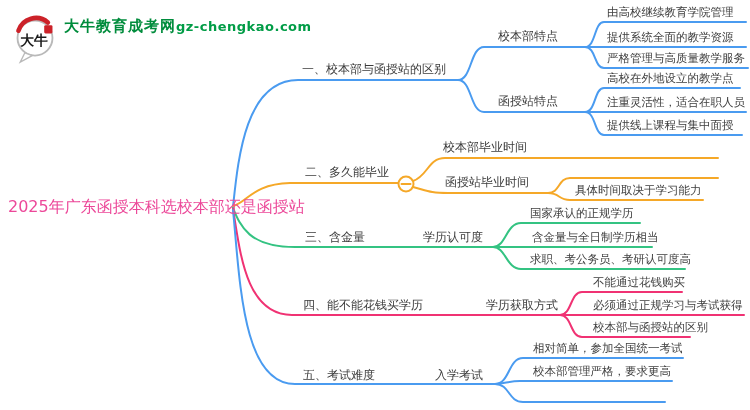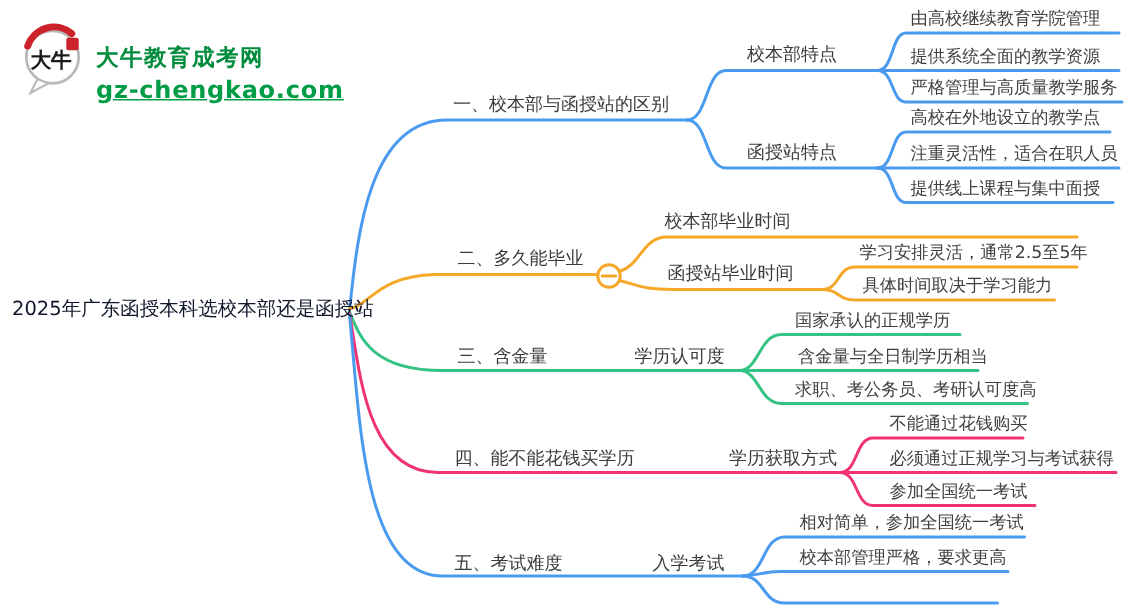--- a/index.html
+++ b/index.html
@@ -1,25 +1,25 @@
 <!DOCTYPE html>
 <html><head>
 <meta charset="utf-8">
 <style>
   html,body{margin:0;padding:0;background:#fff;}
   body{font-family:"DejaVu Sans","Liberation Sans",sans-serif;}
   #canvas{position:relative;width:750px;height:410px;background:#fff;overflow:hidden;}
   #mindmap-svg{position:absolute;left:0;top:0;}
   .lbl{position:absolute;white-space:nowrap;color:#3b3b3b;font-size:12px;line-height:16px;}
-  .lbl.root{font-size:13px;color:#0f172a;}
+  .lbl.root{font-size:16px;color:#ec4899;}
   .lbl.leaf{font-size:11.5px;color:#404040;}
   .logo{position:absolute;left:12px;top:13px;display:flex;align-items:flex-start;gap:6px;}
-  .logo-text{display:flex;flex-direction:column;margin-top:16px;}
+  .logo-text{display:flex;flex-direction:row;margin-top:4px;}
   .logo-title{font-size:15px;font-weight:bold;letter-spacing:1px;}
-  .logo-url{font-size:16px;font-weight:bold;margin-top:2px;letter-spacing:.5px;text-decoration:underline;}
+  .logo-url{font-size:13px;font-weight:bold;margin-top:2px;letter-spacing:.5px;}
 </style>
 </head>
 <body>
 
 <div id="canvas">
 
   <svg id="mindmap-svg" width="750" height="410" viewBox="0 0 750 410">
 
     <g fill="none" stroke-width="2" stroke-linecap="round" stroke="#4A9BF0">
       <path d="M 233 207 C 238 160 245 80 298 80 H 458"></path>
@@ -89,34 +89,33 @@
   <div class="lbl leaf" style="left:607px;top:4px;">由高校继续教育学院管理</div>
   <div class="lbl leaf" style="left:607px;top:29px;">提供系统全面的教学资源</div>
   <div class="lbl leaf" style="left:607px;top:50px;">严格管理与高质量教学服务</div>
   <div class="lbl leaf" style="left:607px;top:70px;">高校在外地设立的教学点</div>
   <div class="lbl leaf" style="left:607px;top:94px;">注重灵活性，适合在职人员</div>
   <div class="lbl leaf" style="left:607px;top:117px;">提供线上课程与集中面授</div>
 
   <div class="lbl" style="left:305px;top:164px;">二、多久能毕业</div>
   <div class="lbl" style="left:443px;top:139px;text-align:right;">校本部毕业时间</div>
   <div class="lbl" style="left:445px;top:174px;">函授站毕业时间</div>
-  <div class="lbl leaf" style="left:573px;top:160px;">学习安排灵活，通常2.5至5年</div>
   <div class="lbl leaf" style="left:575px;top:182px;">具体时间取决于学习能力</div>
 
   <div class="lbl" style="left:305px;top:229px;">三、含金量</div>
   <div class="lbl" style="left:423px;top:229px;">学历认可度</div>
   <div class="lbl leaf" style="left:530px;top:205px;">国家承认的正规学历</div>
   <div class="lbl leaf" style="left:532px;top:229px;">含金量与全日制学历相当</div>
   <div class="lbl leaf" style="left:530px;top:251px;">求职、考公务员、考研认可度高</div>
 
   <div class="lbl" style="left:303px;top:297px;">四、能不能花钱买学历</div>
   <div class="lbl" style="left:475px;top:297px;margin-left:11px;">学历获取方式</div>
   <div class="lbl leaf" style="left:593px;top:274px;">不能通过花钱购买</div>
   <div class="lbl leaf" style="left:593px;top:297px;">必须通过正规学习与考试获得</div>
-  <div class="lbl leaf" style="left:593px;top:319px;">参加全国统一考试</div>
+  <div class="lbl leaf" style="left:593px;top:319px;">校本部与函授站的区别</div>
 
   <div class="lbl" style="left:303px;top:367px;">五、考试难度</div>
   <div class="lbl" style="left:435px;top:367px;">入学考试</div>
   <div class="lbl leaf" style="left:533px;top:340px;">相对简单，参加全国统一考试</div>
   <div class="lbl leaf" style="left:533px;top:363px;">校本部管理严格，要求更高</div>
   <div class="lbl leaf" style="left:533px;top:384px;margin-top:39px;">认真备考通常能顺利通过</div>
 
 </div>
 
 </body></html>

